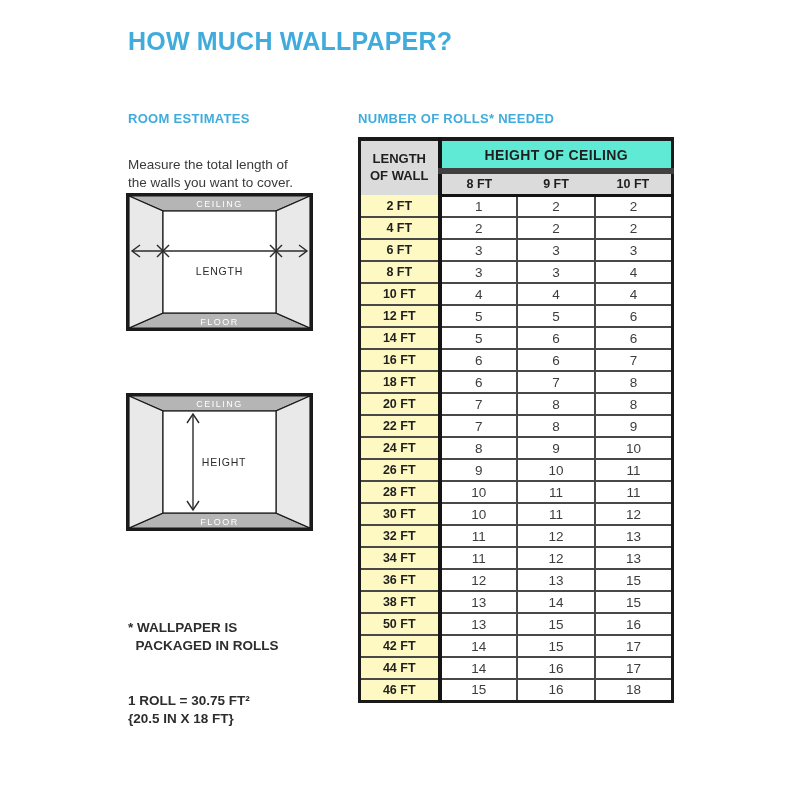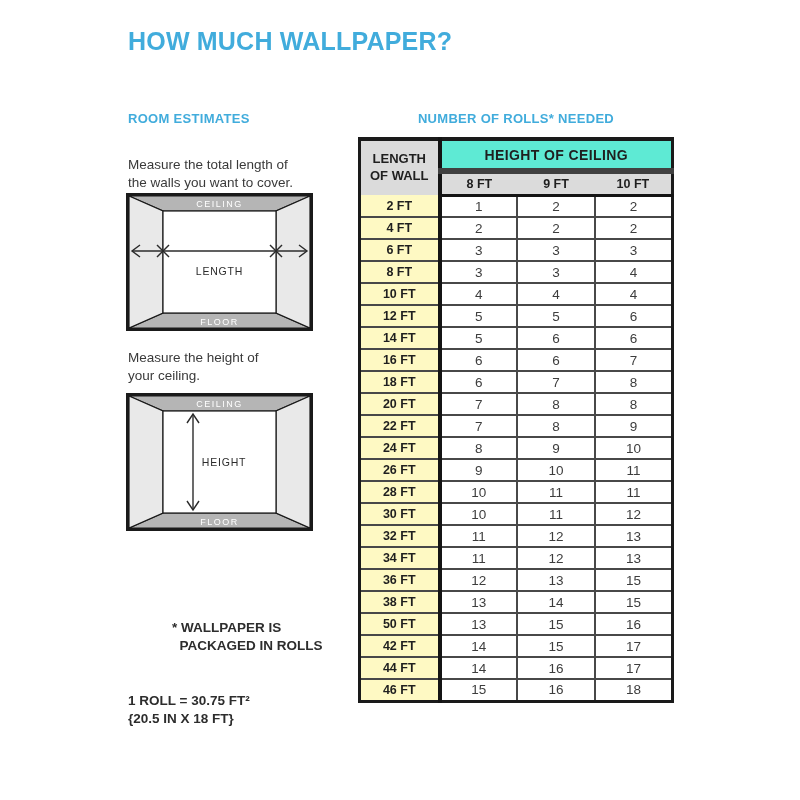--- a/index.html
+++ b/index.html
@@ -10,33 +10,33 @@
   }
   .title {
     position: absolute; left: 128px; top: 27px; margin: 0;
     font-size: 25px; font-weight: 700; color: #41acdc; letter-spacing: 0.2px;
   }
   .section-heading {
     position: absolute; font-size: 13px; font-weight: 700;
     color: #41acdc; letter-spacing: 0.3px;
   }
   .heading-left { left: 128px; top: 111px; }
-  .heading-table { left: 358px; top: 111px; width: 316px; text-align: center; }
+  .heading-table { left: 358px; top: 111px; width: 316px; }
   .step {
     position: absolute; margin: 0; font-size: 13.5px; line-height: 1.33;
     color: #3a3a3a; white-space: pre-line;
   }
   .step1 { left: 128px; top: 156px; }
   .step2 { left: 128px; top: 349px; }
   .step3 { left: 128px; top: 548px; }
   .note-bold {
     position: absolute; margin: 0; font-size: 13.5px; line-height: 1.33;
     color: #2d2d2d; font-weight: 700; white-space: pre-wrap;
   }
-  .note-pack { left: 128px; top: 619px; margin-left: 44px; }
+  .note-pack { left: 128px; top: 619px; }
   .note-roll { left: 128px; top: 692px; }
   .diagram { position: absolute; left: 126px; }
   .diagram1 { top: 193px; }
   .diagram2 { top: 393px; }
 
   table.rolls {
     position: absolute; left: 358px; top: 137px; width: 316px;
     border-collapse: collapse; table-layout: fixed;
     border: 3px solid #1a1a1a; border-top-width: 4px;
   }
@@ -88,22 +88,20 @@
       <polyline points="14,52 6,58 14,64"></polyline>
       <polyline points="173,52 181,58 173,64"></polyline>
       <line x1="31" y1="52" x2="43" y2="64"></line>
         <line x1="31" y1="64" x2="43" y2="52"></line>
       <line x1="144" y1="52" x2="156" y2="64"></line>
         <line x1="144" y1="64" x2="156" y2="52"></line>
     </g>
     <text x="93.5" y="82" text-anchor="middle" font-size="10.5" letter-spacing="0.8" fill="#2b2b2b">LENGTH</text>
   </svg>
 
-  <p class="step step2">Measure the height of
-your ceiling.</p>
 
   <svg class="diagram diagram2" width="187" height="138" viewBox="0 0 187 138">
     <rect x="1.5" y="1.5" width="184" height="135" fill="#ffffff" stroke="#1a1a1a" stroke-width="3"></rect>
     <polygon points="3,3 184,3 150,18 37,18" fill="#b5b5b5" stroke="#1a1a1a" stroke-width="1.2"></polygon>
     <polygon points="3,135 184,135 150,120 37,120" fill="#b5b5b5" stroke="#1a1a1a" stroke-width="1.2"></polygon>
     <polygon points="3,3 37,18 37,120 3,135" fill="#e9e9e9" stroke="#1a1a1a" stroke-width="1.2"></polygon>
     <polygon points="184,3 150,18 150,120 184,135" fill="#e9e9e9" stroke="#1a1a1a" stroke-width="1.2"></polygon>
     <rect x="37" y="18" width="113" height="102" fill="#ffffff" stroke="#1a1a1a" stroke-width="1.2"></rect>
     <text x="93.5" y="14" text-anchor="middle" font-size="9" letter-spacing="1.5" fill="#ffffff">CEILING</text>
     <text x="93.5" y="132" text-anchor="middle" font-size="9" letter-spacing="1.5" fill="#ffffff">FLOOR</text>

